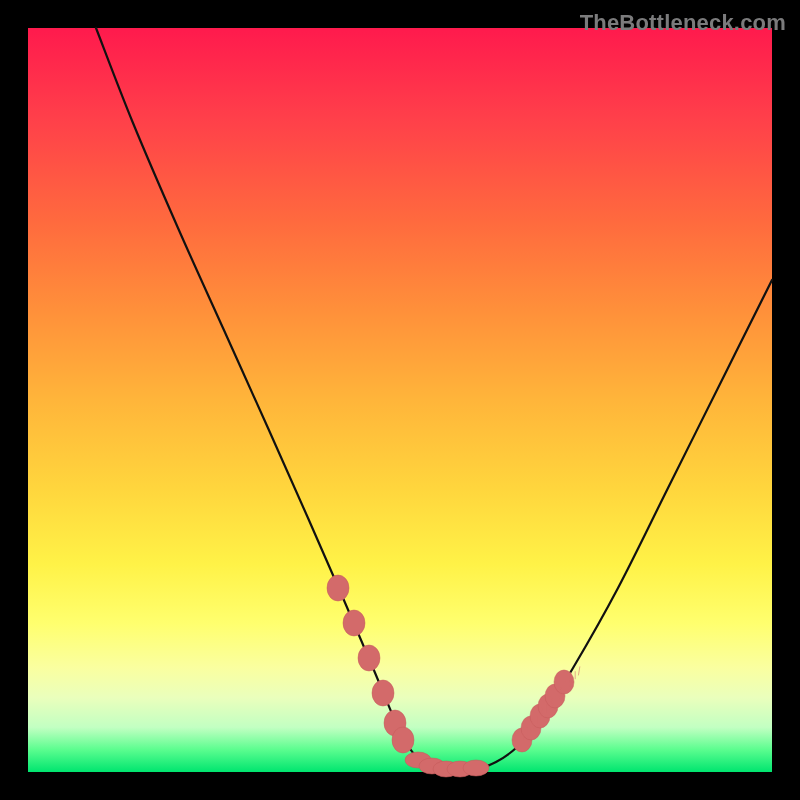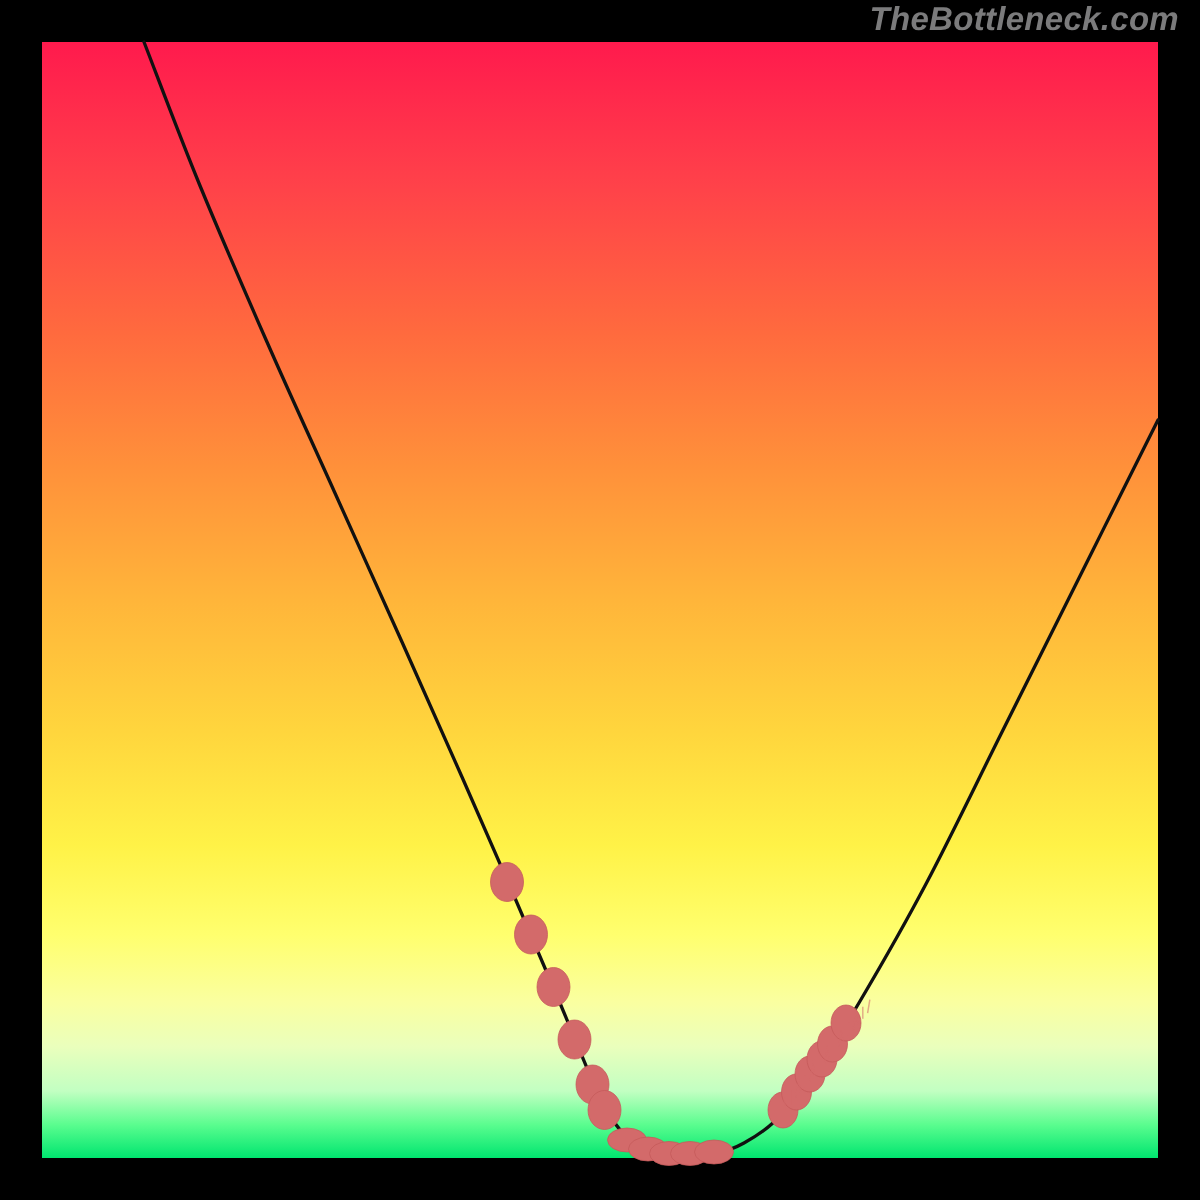--- a/index.html
+++ b/index.html
@@ -27,29 +27,28 @@
       #ffff6e 80%,
       #faffa0 86%,
       #eaffbc 90%,
       #c2ffc2 94%,
       #5bfd8f 97%,
       #00e56f 100%
     );
   }
   .watermark {
     position: absolute;
-    top: 0;
+    top: 10px;
     right: 14px;
     font-family: Arial, Helvetica, sans-serif;
     font-size: 22px;
     font-weight: 600;
     color: #7b7b7c;
     letter-spacing: 0.2px;
     user-select: none;
-    font-style: italic;
   }
   svg.curve {
     position: absolute;
     left: 0;
     top: 0;
     width: 744px;
     height: 744px;
     overflow: visible;
   }
 </style>

